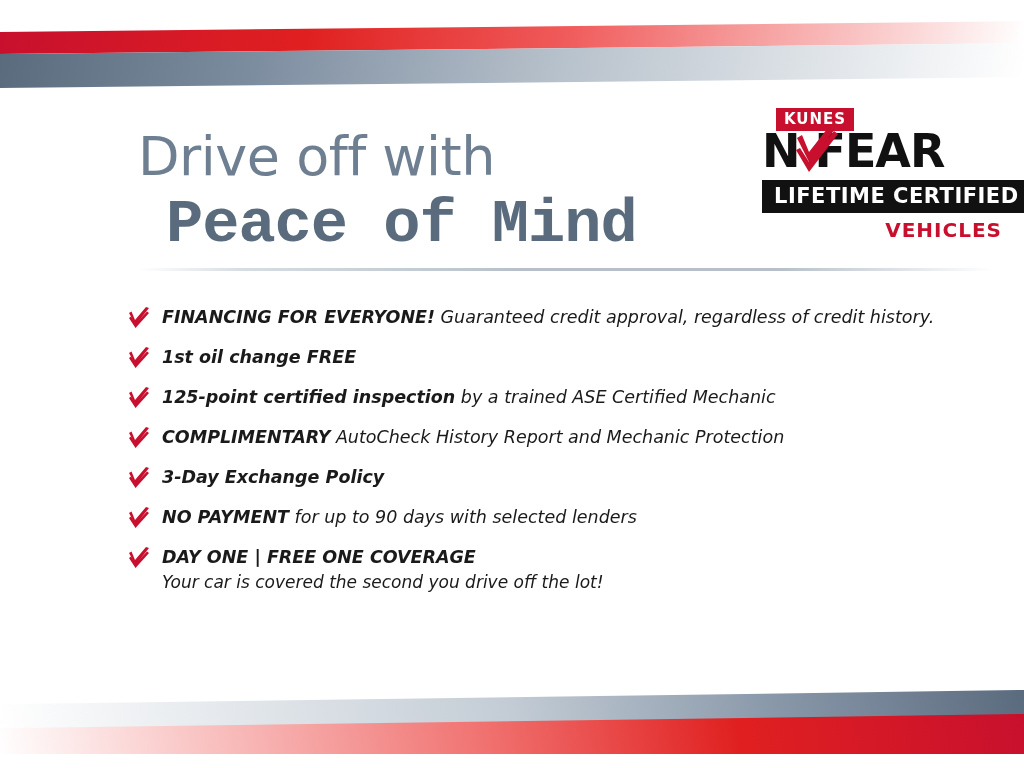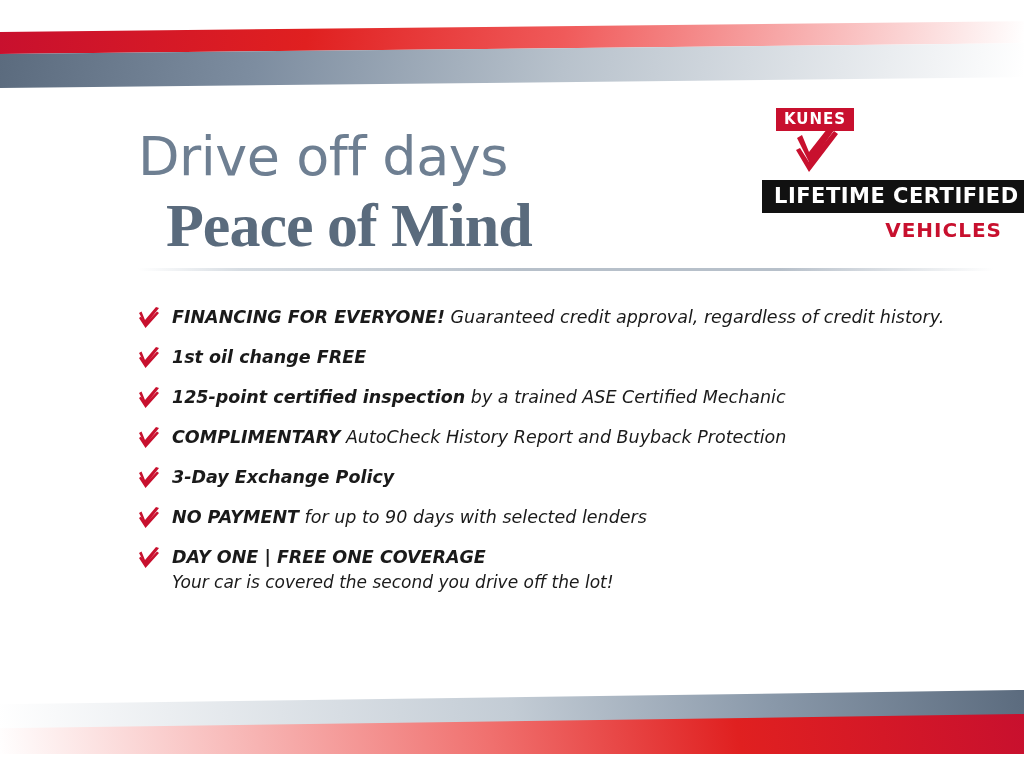--- a/index.html
+++ b/index.html
@@ -89,21 +89,21 @@
     font-family: "DejaVu Sans", sans-serif;
   }
   .headline-line2 {
     font-size: 62px;
     line-height: 66px;
     color: #5a6b7d;
     font-weight: bold;
     letter-spacing: -1px;
     margin-top: 6px;
     margin-left: 28px;
-    font-family: Liberation Serif, serif;
+    font-family: Liberation Mono, monospace;
   }
   .headline-rule {
     position: absolute;
     left: 138px;
     top: 268px;
     width: 856px;
     height: 3px;
     background: linear-gradient(90deg, #ffffff 0%, #d7dde3 12%, #b7c0ca 45%, #b7c0ca 75%, #ffffff 100%);
   }
 
@@ -166,21 +166,21 @@
     color: #c8102e;
     font-weight: bold;
     font-size: 20px;
     letter-spacing: 1px;
     font-family: "DejaVu Sans", sans-serif;
   }
 
   
   .bullets {
     position: absolute;
-    left: 138px;
+    left: 128px;
     top: 306px;
     width: 840px;
   }
   .bullet {
     position: relative;
     padding-left: 34px;
     margin-bottom: 14px;
     min-height: 26px;
   }
   .bullet .check {
@@ -212,27 +212,28 @@
 </style>
 </head>
 <body>
 
 <div class="poster">
 
   <div class="top-band-red"></div>
   <div class="top-band-grey"></div>
 
   <div class="headline">
-    <div class="headline-line1">Drive off days</div>
+    <div class="headline-line1">Drive off with</div>
     <div class="headline-line2">Peace of Mind</div>
   </div>
   <div class="headline-rule"></div>
 
   <div class="logo">
     <div class="logo-kunes">KUNES</div>
+    <div class="logo-nofear">N FEAR</div>
     <span class="logo-check">
       <svg width="46" height="50" viewBox="0 0 46 50">
         <path d="M3 14 L16 40 L43 2 L37 0 L15 28 L8 11 Z" fill="#c8102e"></path>
         <path d="M2 26 L15 48 L44 10 L40 7 L15 38 L6 24 Z" fill="#c8102e"></path>
       </svg>
     </span>
     <div class="logo-lifetime">LIFETIME CERTIFIED</div>
     <div class="logo-vehicles">VEHICLES</div>
   </div>
 
@@ -270,21 +271,21 @@
       <span class="bullet-text"><span class="b">125-point certified inspection</span><span> by a trained ASE Certified Mechanic</span></span>
     </div>
 
     <div class="bullet">
       <span class="check">
         <svg width="22" height="22" viewBox="0 0 22 22">
             <path d="M1 6 L7.5 18 L21 1 L18 0 L7 13 L3.5 4.5 Z" fill="#c8102e"></path>
             <path d="M1 11 L7.5 21 L21 6 L19 4.5 L7.5 16.5 L3 9.5 Z" fill="#c8102e"></path>
           </svg>
       </span>
-      <span class="bullet-text"><span class="b">COMPLIMENTARY</span><span> AutoCheck History Report and Buyback Protection</span></span>
+      <span class="bullet-text"><span class="b">COMPLIMENTARY</span><span> AutoCheck History Report and Mechanic Protection</span></span>
     </div>
 
     <div class="bullet">
       <span class="check">
         <svg width="22" height="22" viewBox="0 0 22 22">
             <path d="M1 6 L7.5 18 L21 1 L18 0 L7 13 L3.5 4.5 Z" fill="#c8102e"></path>
             <path d="M1 11 L7.5 21 L21 6 L19 4.5 L7.5 16.5 L3 9.5 Z" fill="#c8102e"></path>
           </svg>
       </span>
       <span class="bullet-text"><span class="b">3-Day Exchange Policy</span><span></span></span>

